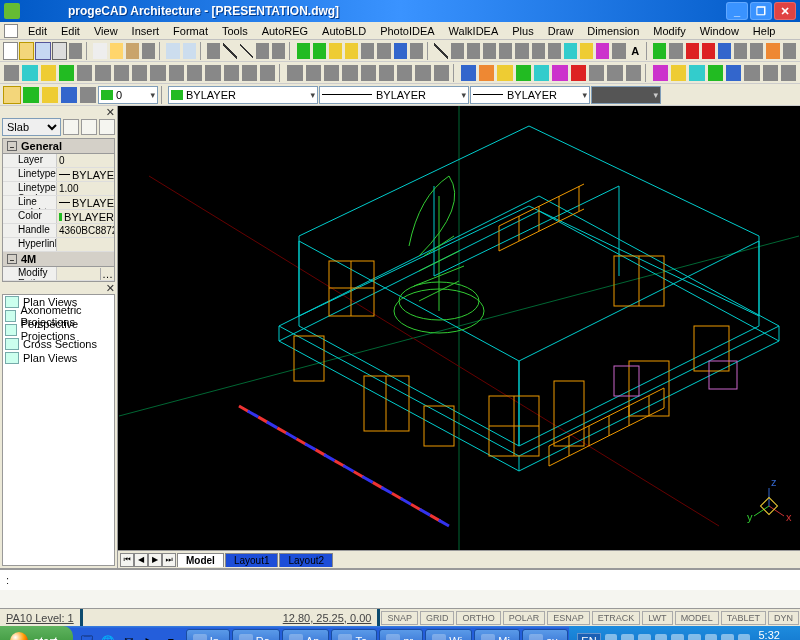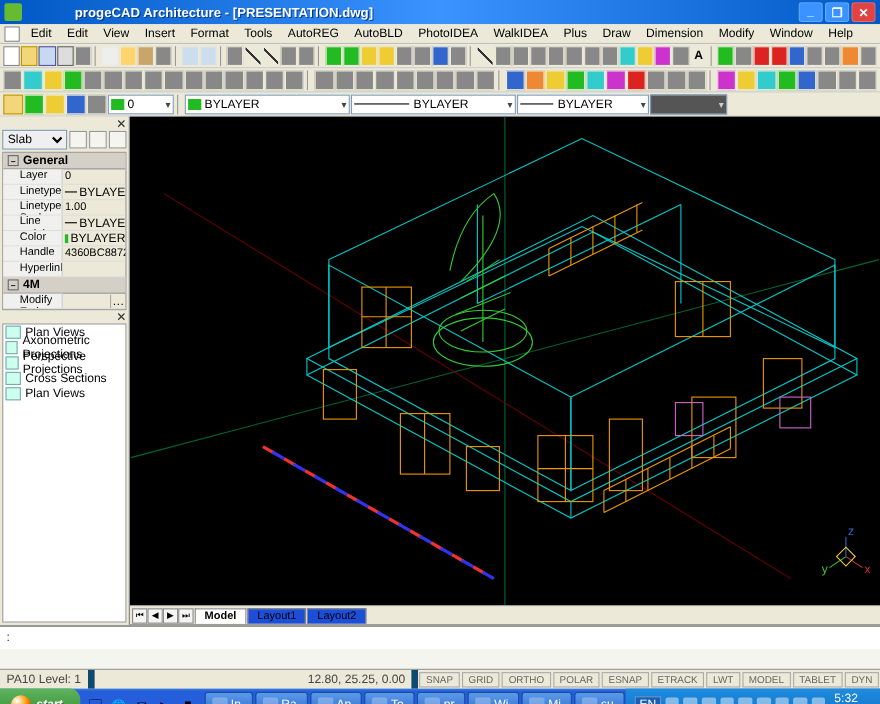--- a/index.html
+++ b/index.html
@@ -42,21 +42,21 @@
 .viewtabs { position:absolute; bottom:0; left:0; right:0; height:18px; background:#ece9d8; border-top:1px solid #999; display:flex; align-items:center; padding-left:2px; gap:0; }
 .viewtabs .navbtn { width:14px; height:14px; border:1px solid #888; background:#f4f4f0; display:flex; align-items:center; justify-content:center; font-size:8px; cursor:pointer; }
 .viewtabs .tab { padding:1px 8px; border:1px solid #888; border-bottom:none; background:#1d4ed8; margin-left:1px; cursor:pointer; font-size:10px; }
 .viewtabs .tab.active { background:#fff; font-weight:bold; }
 .cmdarea { height:40px; border-top:2px solid #999; background:#f5f5f0; }
 .cmdhist { height:18px; padding:2px 6px; color:#222; font-size:11px; background:#fff; border-bottom:1px solid #ccc; }
 .cmdline { height:20px; display:flex; align-items:center; padding:0 6px; background:#fff; }
 .cmdline .prompt { margin-right:4px; color:#222; }
 .cmdline input { border:none; outline:none; flex:1; font-size:11px; }
 .statusbar { height:18px; background:#ece9d8; border-top:1px solid #999; display:flex; align-items:center; font-size:10px; }
-.statusbar .cell { padding:0 6px; border-right:6px solid #0c4a6e; height:100%; display:flex; align-items:center; color:#444; }
+.statusbar .cell { padding:0 6px; border-right:3px solid #0c4a6e; height:100%; display:flex; align-items:center; color:#444;text-decoration:underline; }
 .statusbar .spacer { flex:1; }
 .statusbar .toggle { padding:0 5px; border:1px solid #aaa; margin:0 1px; height:14px; display:flex; align-items:center; color:#666; cursor:pointer; font-size:9px; }
 .taskbar { height:30px; background:linear-gradient(to bottom,#3a81dd,#245edb 8%,#245edb 92%,#14397e); display:flex; align-items:center; }
 .startbtn { height:30px; background:linear-gradient(to bottom,#5fb35f,#2e8b2e); color:#fff; font-style:italic; font-weight:bold; padding:0 16px 0 10px; border-top-right-radius:10px; border-bottom-right-radius:10px; display:flex; align-items:center; cursor:pointer; font-size:14px; text-shadow:1px 1px 0 #0006; }
 .startbtn .orb { width:18px; height:18px; border-radius:50%; background:radial-gradient(circle at 30% 30%,#fff,#f90,#c00); margin-right:5px; }
 .qlaunch { display:flex; gap:1px; padding:0 4px; }
 .qlaunch .qbtn { width:20px; height:22px; display:flex; align-items:center; justify-content:center; cursor:pointer; }
 .taskbtn { height:24px; margin:0 1px; padding:0 6px; background:linear-gradient(to bottom,#5a9ae8,#2b66ce); border:1px solid #1a4da0; border-radius:3px; color:#fff; display:flex; align-items:center; cursor:pointer; font-size:10px; max-width:56px; overflow:hidden; }
 .taskbtn .ticon { width:14px; height:14px; background:#fff4; margin-right:3px; border-radius:2px; flex-shrink:0; }
 .tasktray { margin-left:auto; height:30px; background:linear-gradient(to bottom,#1e8cde,#0f6fc7); display:flex; align-items:center; padding:0 8px; gap:4px; color:#fff; font-size:10px; }

